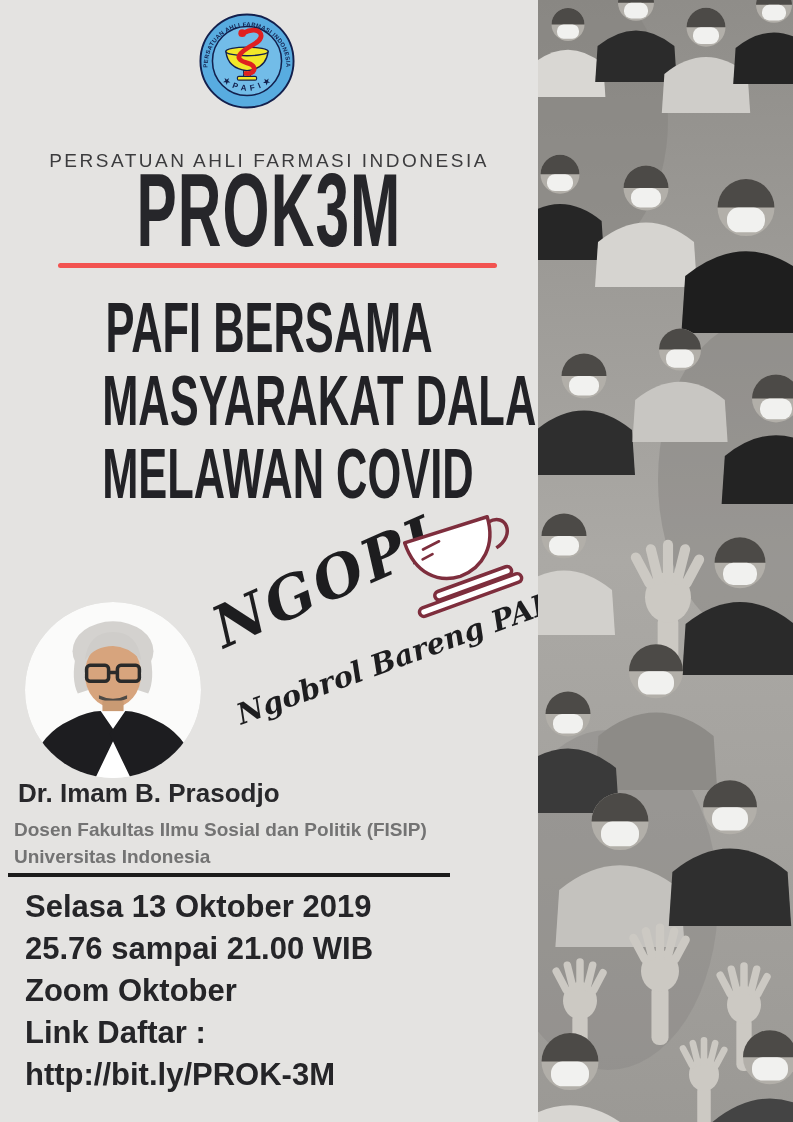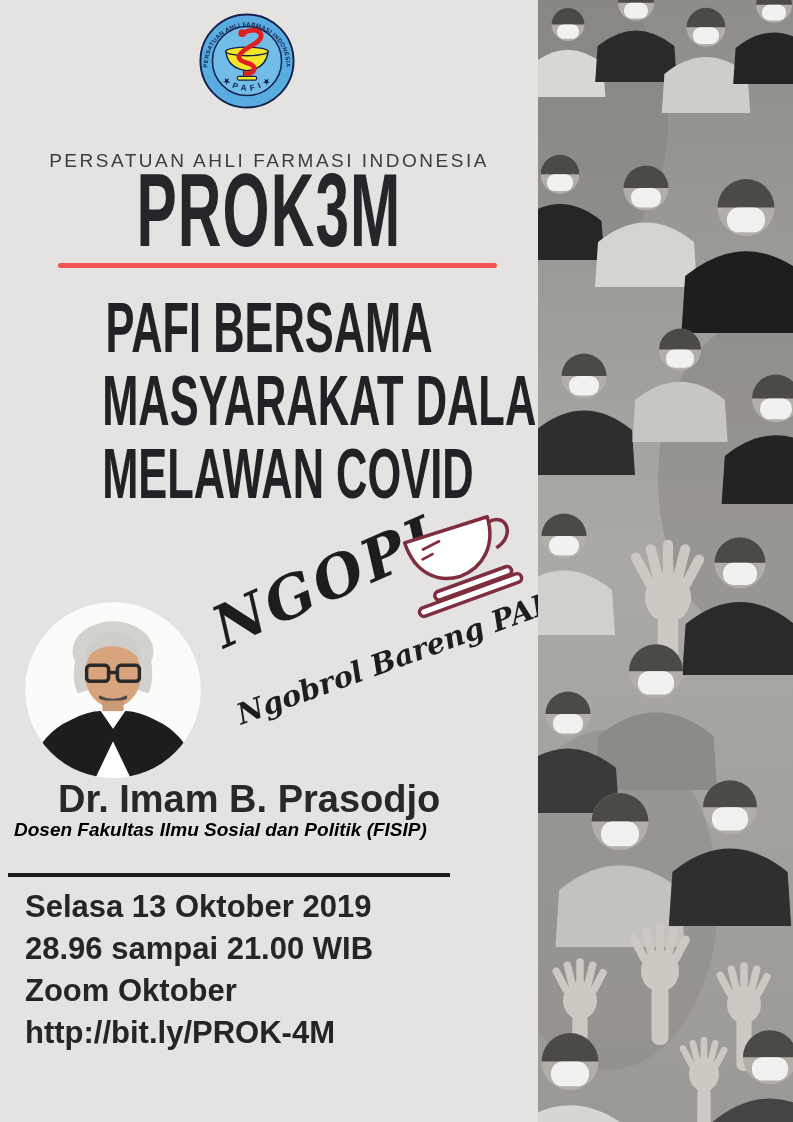--- a/index.html
+++ b/index.html
@@ -15,22 +15,22 @@
   .headline{top:292px;}
   .headline .hl{font-size:70px;font-weight:700;line-height:73px;color:#222226;
                 transform:scaleX(0.62);transform-origin:50% 50%;white-space:nowrap;}
   .script{font-family:"DejaVu Serif",serif;font-style:italic;font-weight:700;color:#1d1d1f;}
   .ngopi-word{left:200px;top:548px;width:250px;font-size:58px;letter-spacing:3px;
               transform:rotate(-24deg);text-align:center;white-space:nowrap;}
   .cup-box{left:390px;top:506px;width:138px;height:108px;transform:rotate(-14deg);}
   .tagline{left:228px;top:642px;width:330px;font-size:29px;transform:rotate(-20deg);
            text-align:center;white-space:nowrap;}
   .avatar{left:25px;top:602px;width:176px;height:176px;border-radius:50%;overflow:hidden;}
-  .speaker-name{left:18px;top:778px;font-size:38px;font-weight:700;color:#28282b;margin-left:40px;}
-  .speaker-role{left:14px;font-size:19px;font-weight:700;color:#000000;font-style:italic;}
+  .speaker-name{left:18px;top:778px;font-size:26px;font-weight:700;color:#28282b;}
+  .speaker-role{left:14px;font-size:19px;font-weight:700;color:#737373;}
   .role1{top:819px;} .role2{top:846px;}
   .divider{left:8px;top:873px;width:442px;height:4px;background:#1b1b1b;}
   .event{left:25px;top:886px;}
   .event .ev{font-size:31px;font-weight:700;line-height:42px;color:#252528;white-space:nowrap;}
   .photo-right{left:538px;top:0;width:255px;height:1122px;}
 </style>
 </head>
 <body>
 
 <div class="poster">
@@ -109,28 +109,30 @@
         <rect x="44" y="56" width="12" height="10" fill="#c99a73"></rect>
         <rect x="37" y="62" width="26" height="38" fill="#ffffff"></rect>
         <path d="M2,100 Q6,76 26,67 Q36,62 43,62 L52,75 L40,100 Z" fill="#1d1d20"></path>
         <path d="M98,100 Q94,76 74,67 Q64,62 57,62 L48,75 L60,100 Z" fill="#1d1d20"></path>
       </g>
     </svg>
   </div>
 
   <div class="abs speaker-name">Dr. Imam B. Prasodjo</div>
   <div class="abs speaker-role role1">Dosen Fakultas Ilmu Sosial dan Politik (FISIP)</div>
+  <div class="abs speaker-role role2">Universitas Indonesia</div>
 
   <div class="abs divider"></div>
 
   <div class="abs event">
     <div class="ev">Selasa 13 Oktober 2019</div>
-    <div class="ev">28.96 sampai 21.00 WIB</div>
+    <div class="ev">25.76 sampai 21.00 WIB</div>
     <div class="ev">Zoom Oktober</div>
-    <div class="ev">http://bit.ly/PROK-4M</div>
+    <div class="ev">Link Daftar :</div>
+    <div class="ev">http://bit.ly/PROK-3M</div>
   </div>
 
   <svg class="abs photo-right" viewBox="0 0 255 1122" preserveAspectRatio="none" aria-hidden="true">
     <defs>
       <g id="pp">
         <path d="M-32,20 Q0,-6 32,20 L34,50 -34,50 Z" fill="currentColor"></path>
         <circle cx="0" cy="-16" r="15" fill="#b2afa9"></circle>
         <path d="M-15,-16 a15,15 0 0 1 30,0 Z" fill="#4c4a47"></path>
         <rect x="-10" y="-16" width="20" height="13" rx="6" fill="#f1f1ef"></rect>
       </g>

